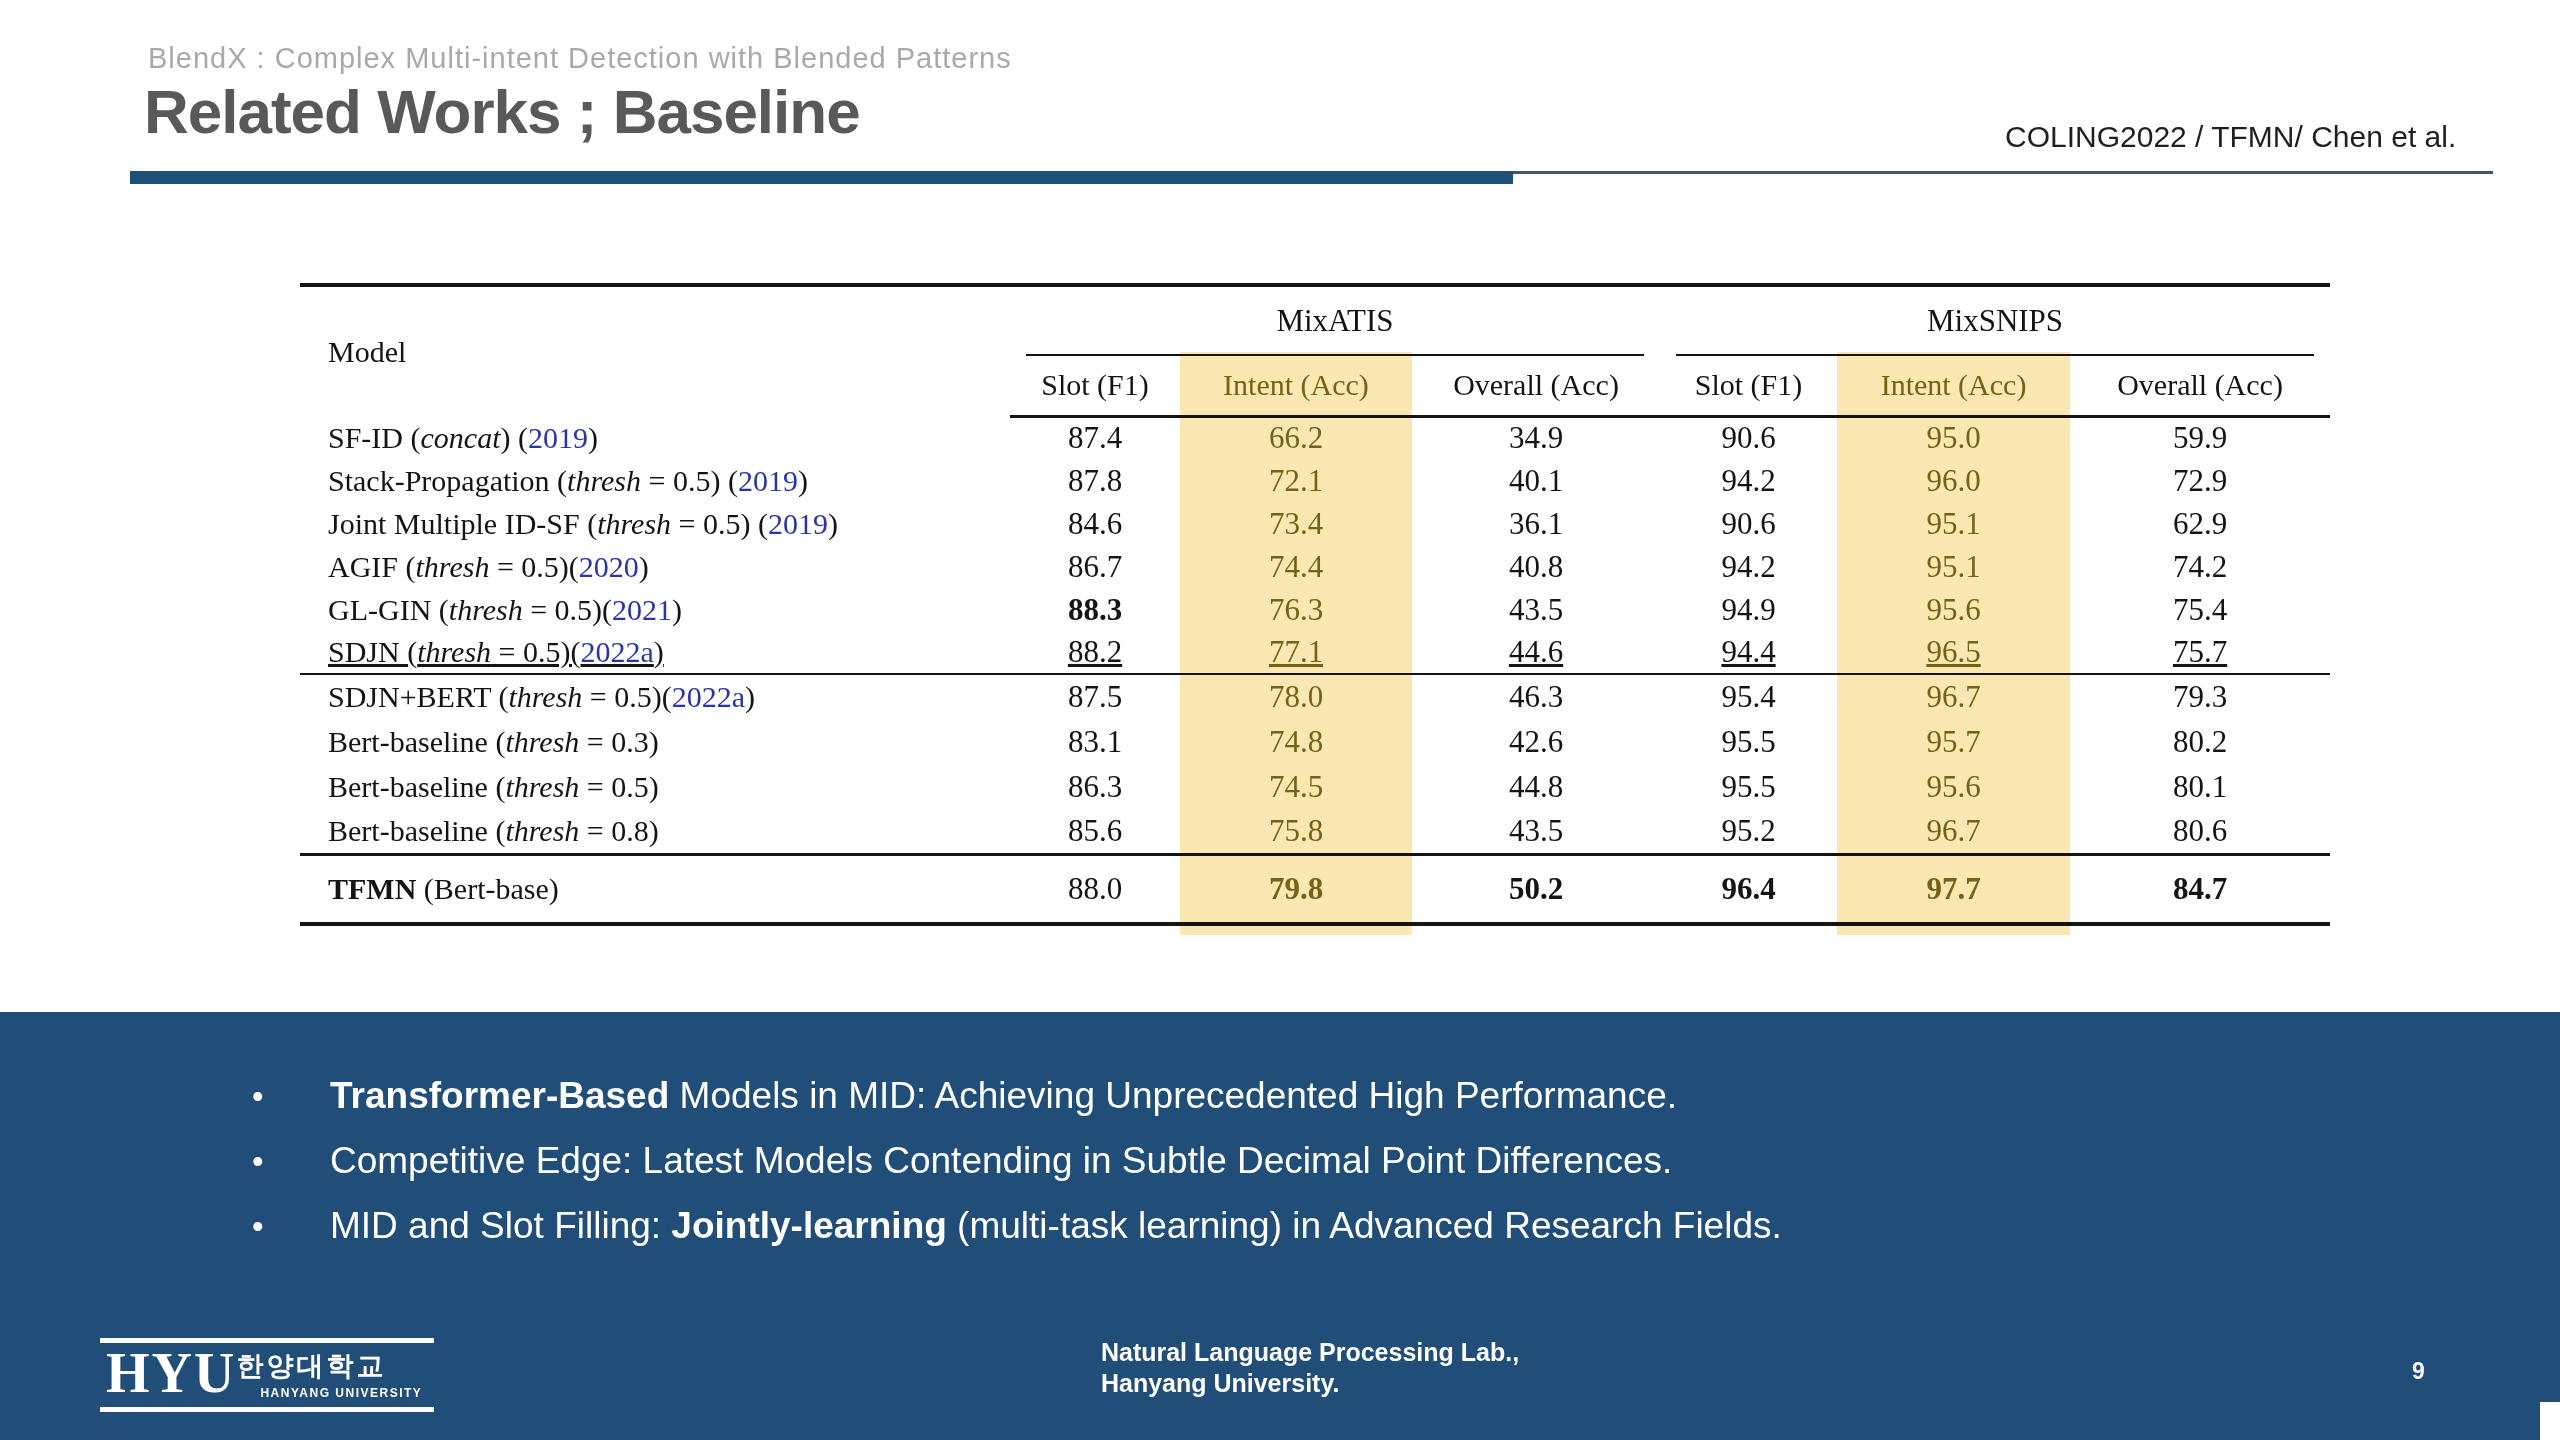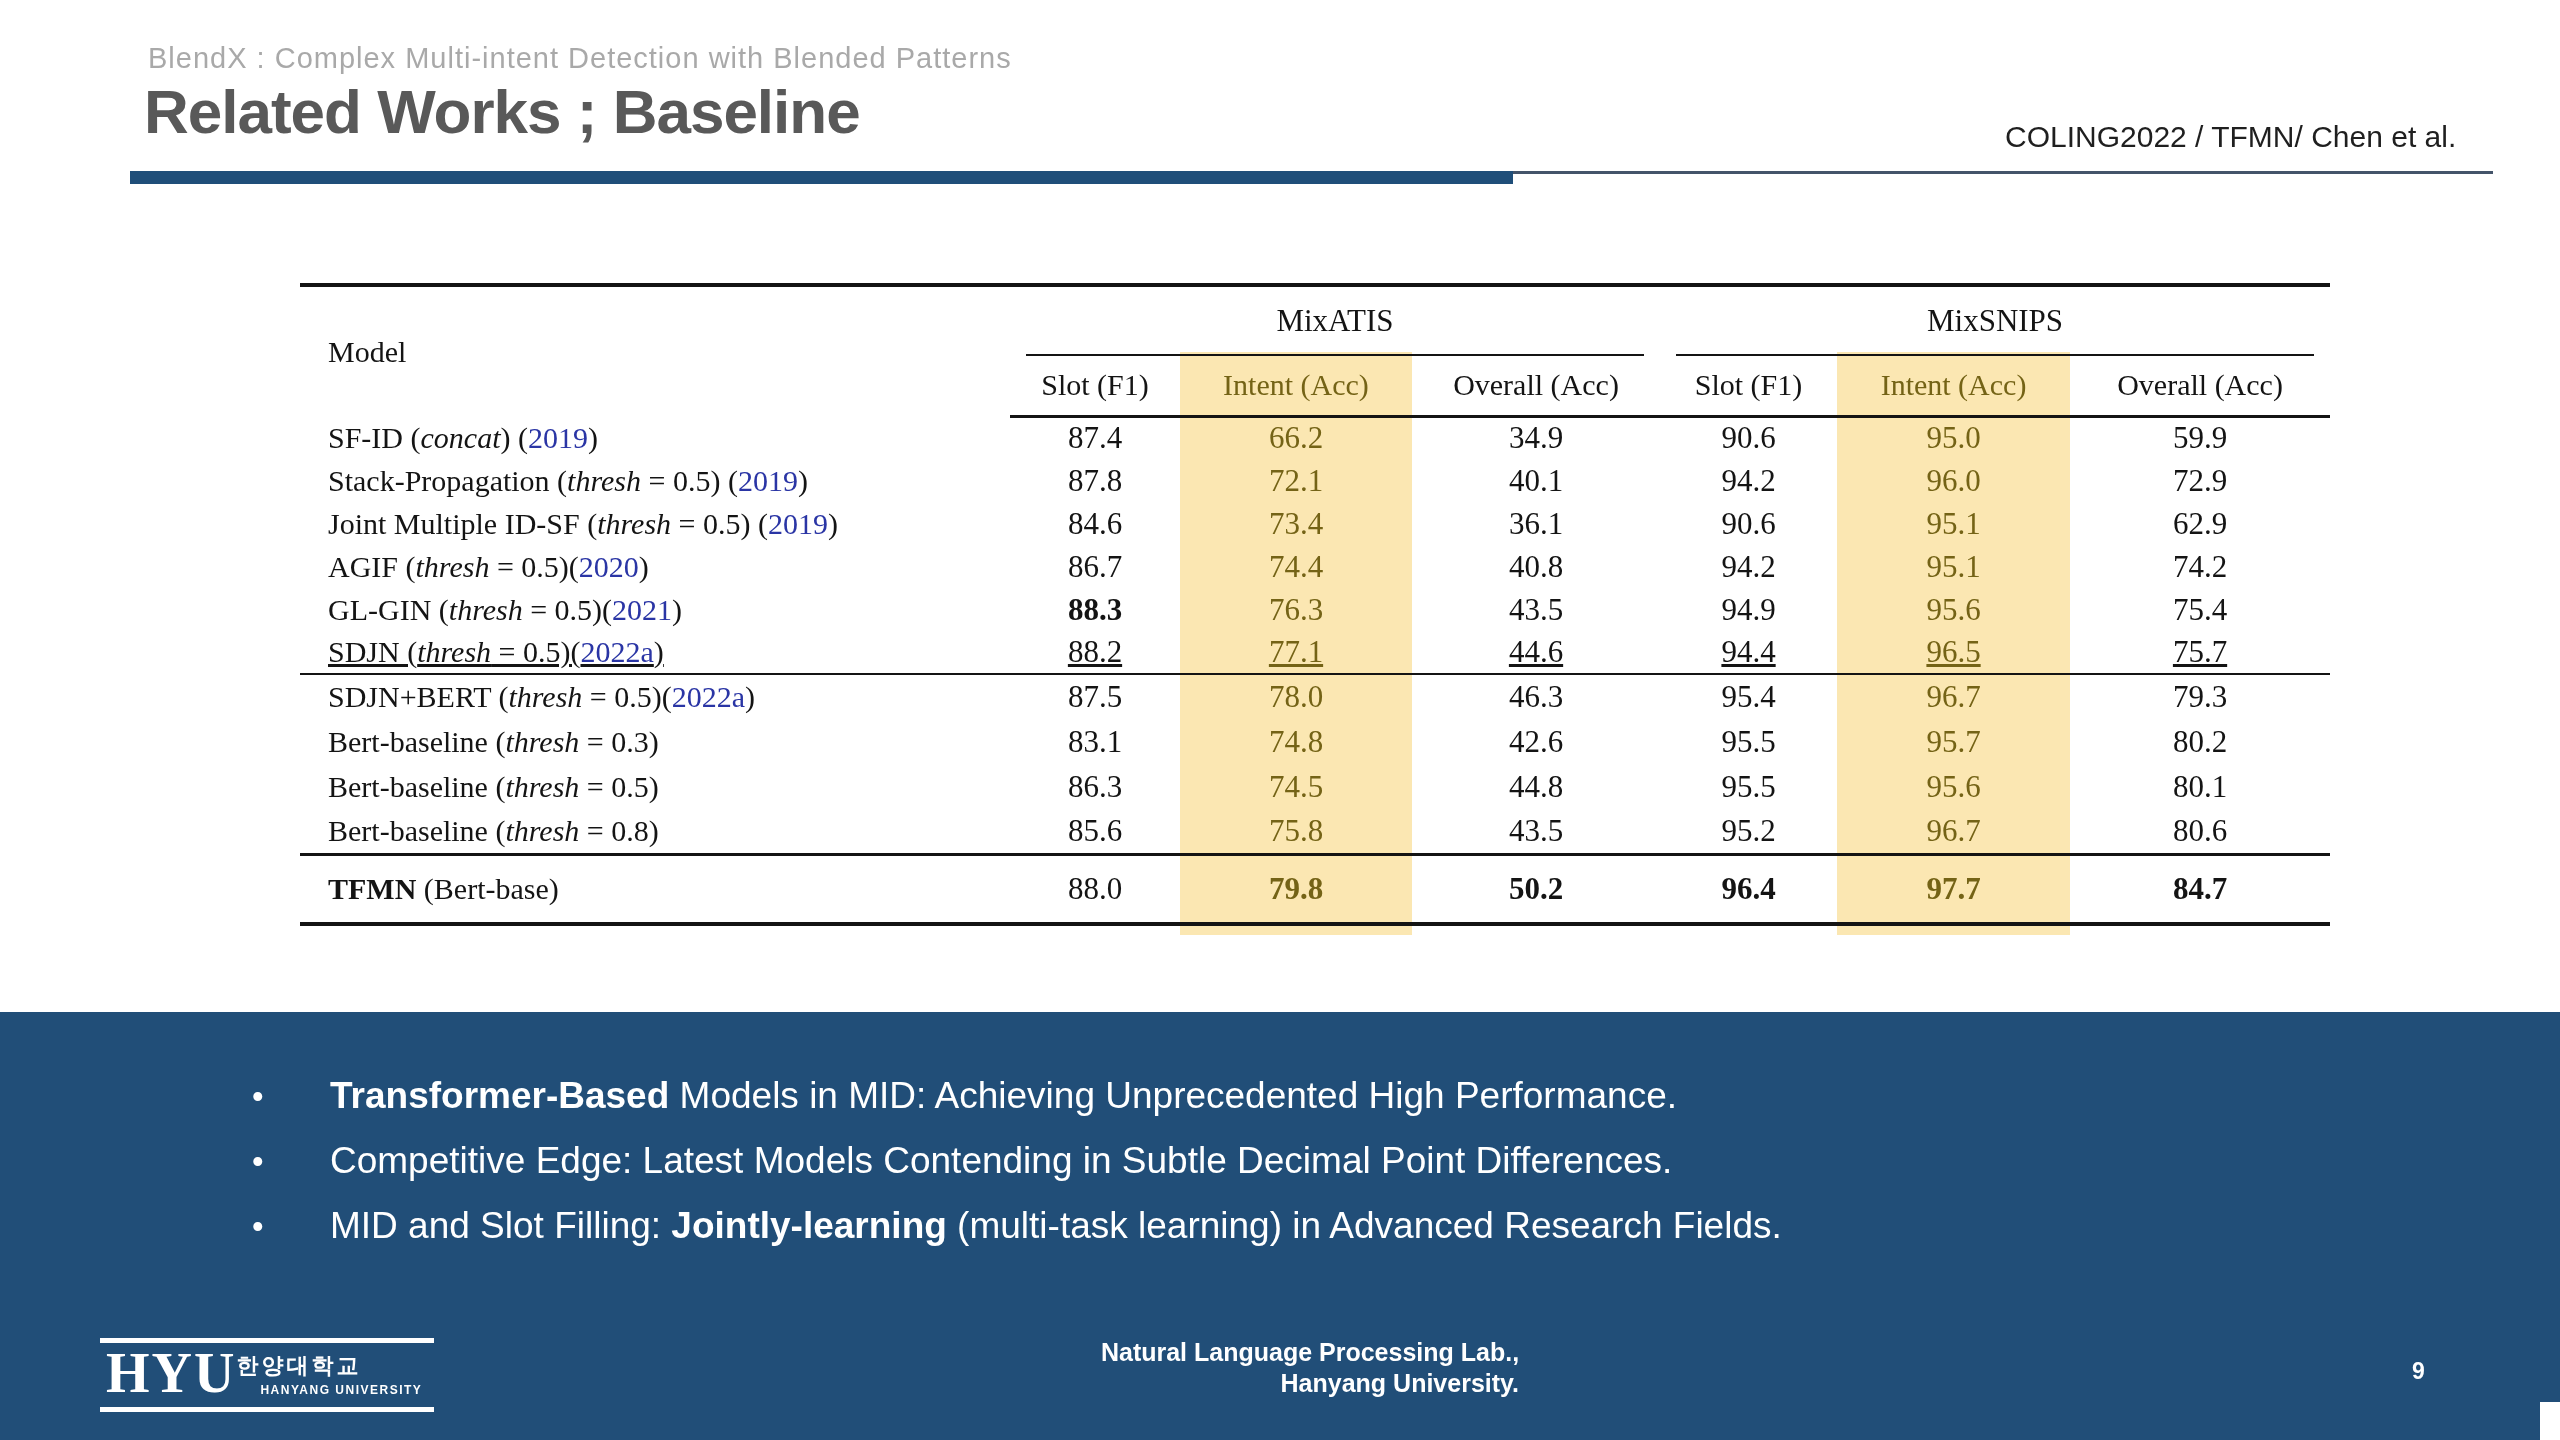--- a/index.html
+++ b/index.html
@@ -102,26 +102,26 @@
     position:absolute;left:100px;top:326px;
     display:flex;align-items:center;
     border-top:5px solid #ffffff;border-bottom:5px solid #ffffff;
     padding:5px 12px 7px 6px;width:max-content;
   }
   .logo-acronym{
     font-family:"Liberation Serif", serif;font-weight:bold;
     font-size:56px;line-height:0.92;color:#ffffff;letter-spacing:2px;
   }
   .logo-side{display:flex;flex-direction:column;justify-content:center;gap:2px;}
-  .logo-kr{font-size:22px;font-weight:bold;letter-spacing:3px;}
+  .logo-kr{font-size:27px;font-weight:bold;letter-spacing:3px;}
   .logo-en{font-size:12px;font-weight:bold;letter-spacing:1.5px;margin-left:24px;}
 
   .footer-center{
     position:absolute;left:1310px;top:325px;transform:translateX(-50%);
-    text-align:right;font-size:25px;font-weight:bold;line-height:31px;
+    text-align:left;font-size:25px;font-weight:bold;line-height:31px;
     white-space:nowrap;
   }
   .page-number{
     position:absolute;left:2412px;top:346px;
     font-size:23px;font-weight:bold;
   }
   .corner{
     position:absolute;right:0;bottom:0;width:20px;height:38px;background:#ffffff;
   }
 </style>

